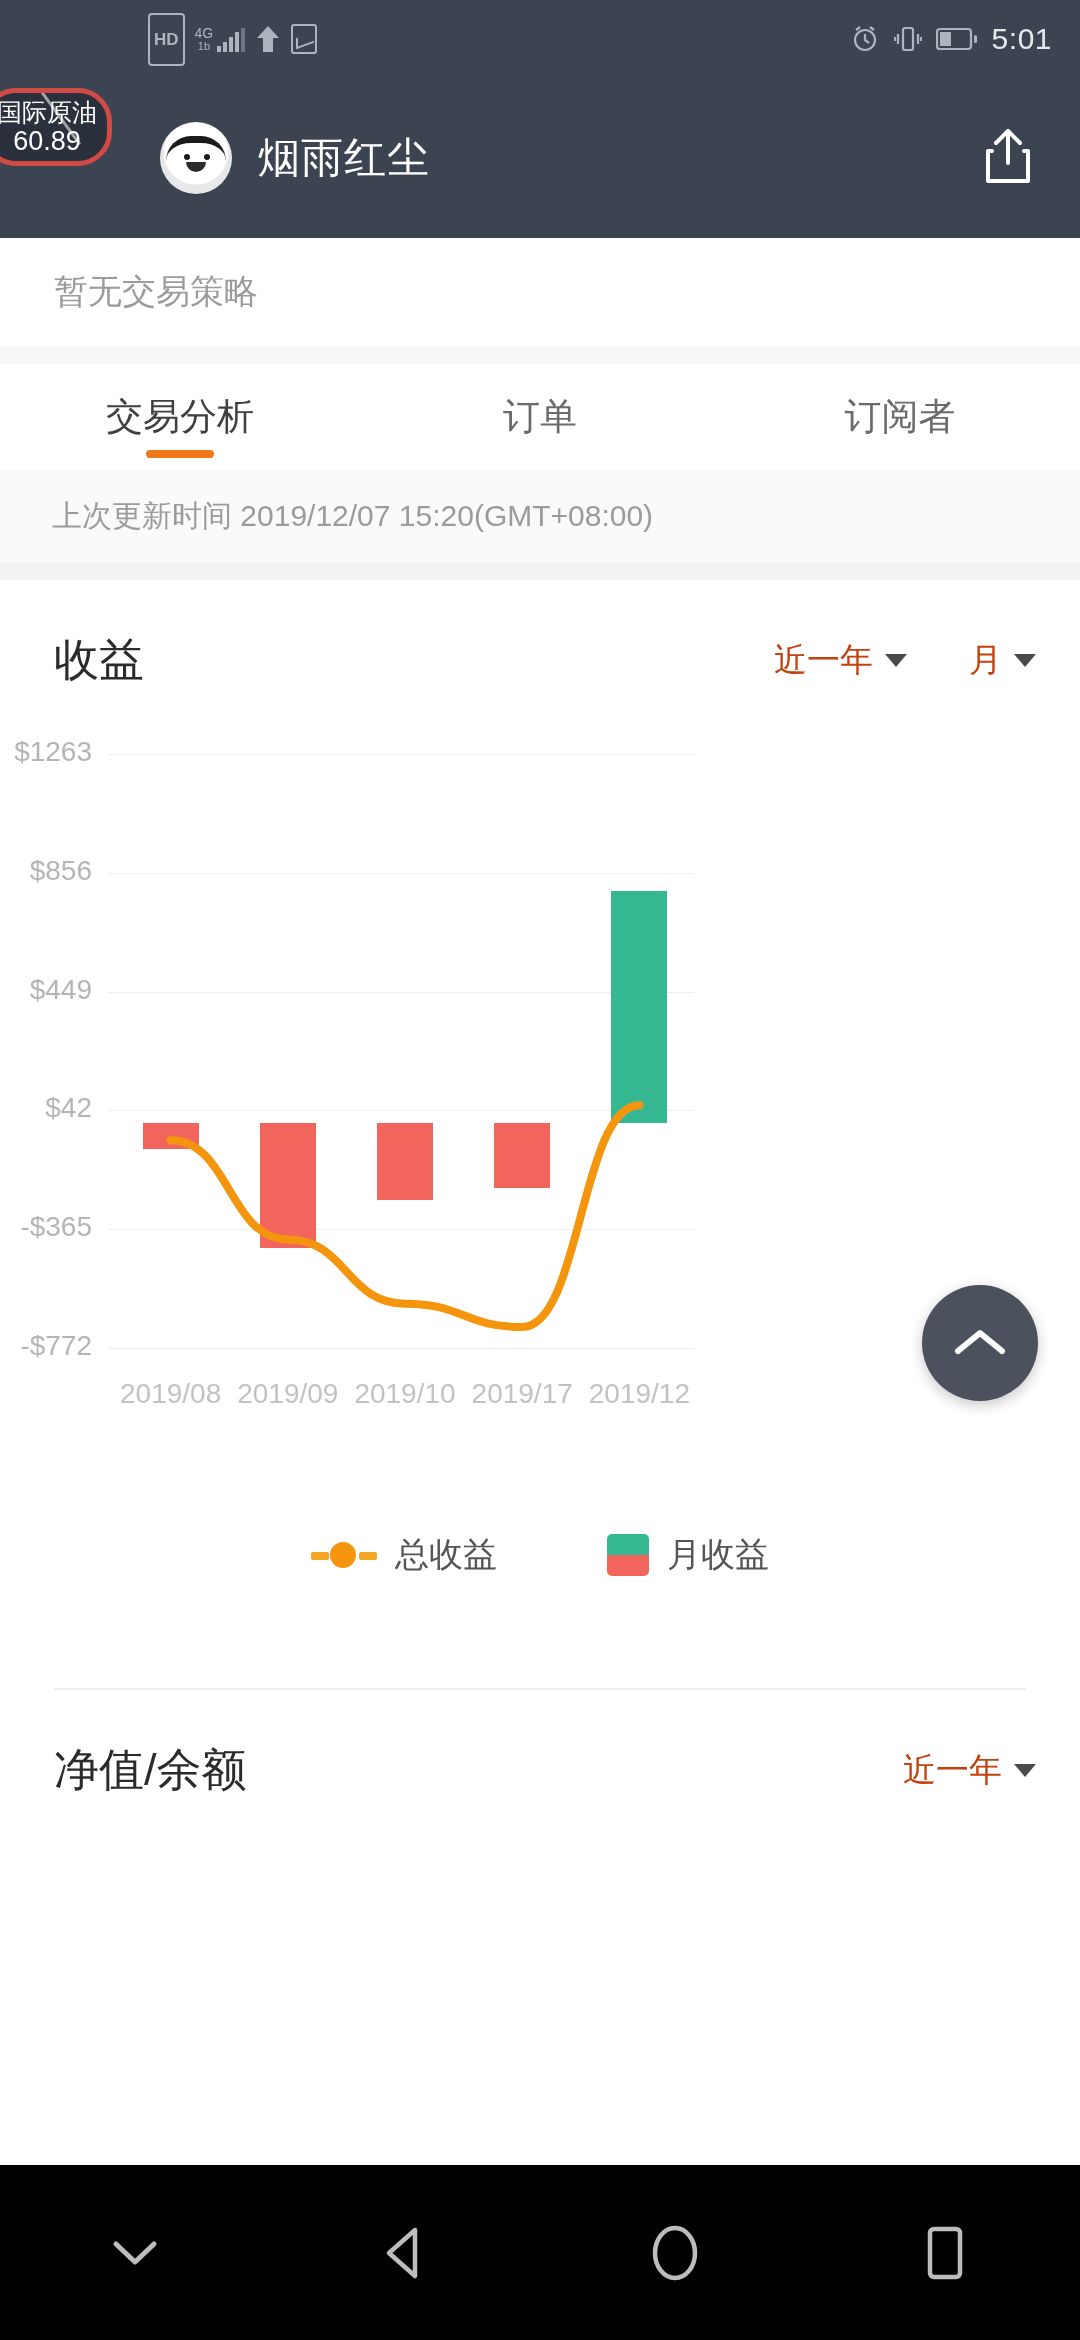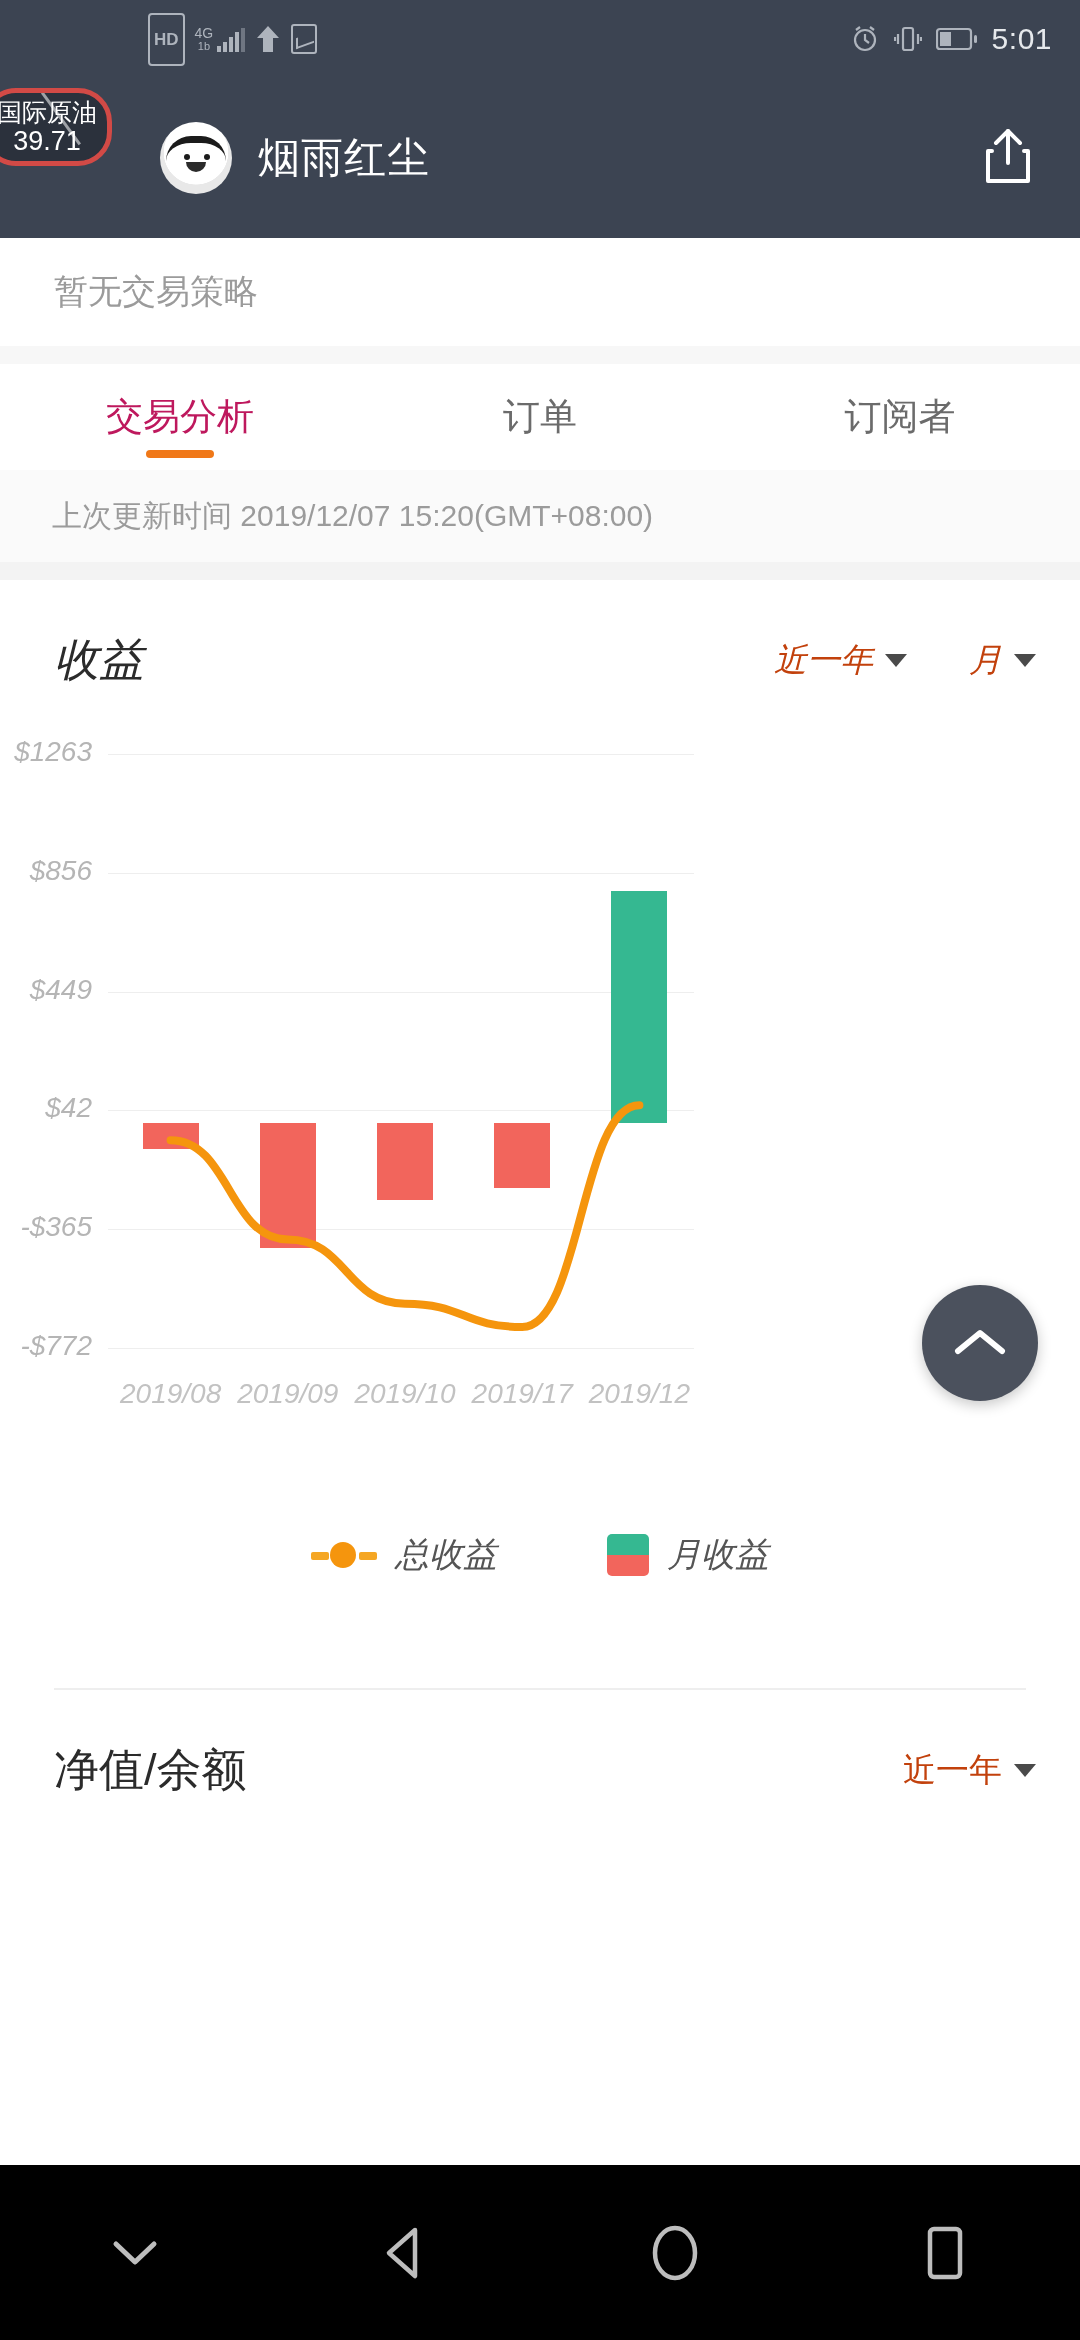--- a/index.html
+++ b/index.html
@@ -77,35 +77,35 @@
   .strategy-note span { margin-left: 54px; color: #9b9b9b; font-size: 34px; }
   .sep-band { position:absolute; left:0; top:346px; width:1080px; height:18px; background:#f7f7f7; }
 
   
   .tabs {
     position: absolute; left:0; top:364px; width:1080px; height:106px;
     background:#ffffff; display:flex; align-items:center;
   }
   .tab { flex:1; text-align:center; position:relative; font-size: 37px; color:#6b6b6b; height:106px;
          display:flex; align-items:center; justify-content:center; }
-  .tab.active { color:#be185d; }
+  .tab.active { color:#404040; }
   .tab.active .tab-underline {
     position:absolute; bottom:12px; left:50%; transform:translateX(-50%);
     width:68px; height:8px; background:#f07818; border-radius:4px;
   }
   .updated-bar {
     position:absolute; left:0; top:470px; width:1080px; height:92px;
     background:#fafafa; display:flex; align-items:center;
   }
   .updated-bar span { margin-left: 52px; color:#9b9b9b; font-size:30px; }
   .sep-band2 { position:absolute; left:0; top:562px; width:1080px; height:18px; background:#f3f3f3; }
 
   
   .card { position:absolute; left:0; width:1080px; background:#ffffff; }
-  #card-earnings { top:580px; height:1110px;font-style:italic; }
+  #card-earnings { top:580px; height:1110px; }
   .card-head { position:absolute; left:0; top:0; width:1080px; height:160px; display:flex; align-items:center; }
   .card-title { margin-left:54px; font-size:45px; color:#2b2b2b; }
   .dd-group { margin-left:auto; margin-right:44px; display:flex; align-items:center; gap:62px; }
   .dd { display:flex; align-items:center; gap:12px; font-size:33px; color:#c2410c; }
   .chev { width:0; height:0; border-left:11px solid transparent; border-right:11px solid transparent;
           border-top:13px solid #4a4a4a; }
 
   .plot { position:absolute; left:0; top:150px; width:1080px; height:780px; }
   .ylab { position:absolute; font-size:28px; color:#b5b5b5; text-align:right; width:120px; }
   .gline { position:absolute; left:108px; width:586px; height:1px; background:#eeeeee; }
@@ -197,21 +197,21 @@
         <path d="M26 4 L26 36" stroke="#ffffff" stroke-width="4" stroke-linecap="round"></path>
         <path d="M14 16 L26 4 L38 16" fill="none" stroke="#ffffff" stroke-width="4" stroke-linecap="round" stroke-linejoin="round"></path>
         <path d="M10 24 H6 V54 H46 V24 H42" fill="none" stroke="#ffffff" stroke-width="4" stroke-linecap="round" stroke-linejoin="round"></path>
       </svg>
     </div>
   </div>
 
   <div class="quote-widget">
     <div class="qw-slash"></div>
     <div class="qw-name">国际原油</div>
-    <div class="qw-val">39.71</div>
+    <div class="qw-val">60.89</div>
   </div>
 
   <div class="strategy-note">
     <span>暂无交易策略</span>
   </div>
   <div class="sep-band"></div>
 
   <div class="tabs">
     <div class="tab active">
       <span>交易分析</span>

